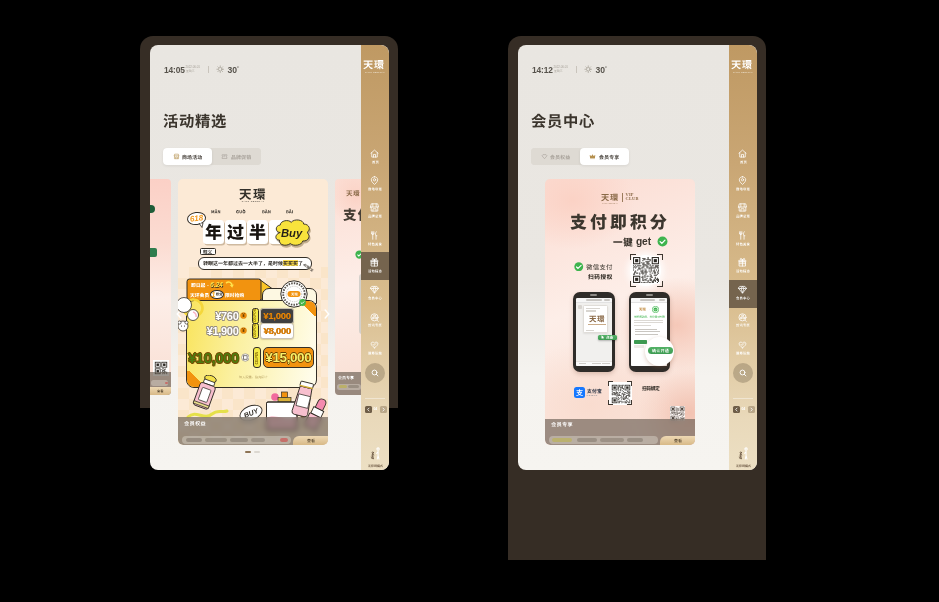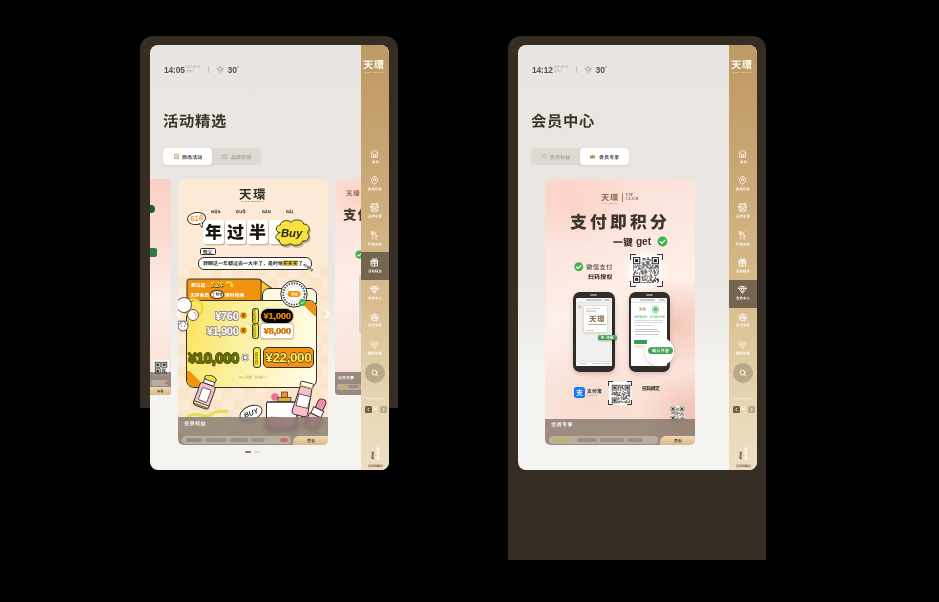--- a/index.html
+++ b/index.html
@@ -247,21 +247,21 @@
 <div style="position:absolute;left:0px;top:128.5px;width:116px;height:16px;display:flex;align-items:center;justify-content:flex-end;font-family:'Liberation Sans',sans-serif">
           <span style="font-weight:bold;font-size:11px;color:#fff;text-shadow:0.80px 0.00px 0 #978f82,-0.80px 0.00px 0 #978f82,0.00px 0.80px 0 #978f82,0.00px -0.80px 0 #978f82,0.56px 0.56px 0 #978f82,-0.56px 0.56px 0 #978f82,0.56px -0.56px 0 #978f82,-0.56px -0.56px 0 #978f82;letter-spacing:-0.3px">¥760</span>
           <svg width="7" height="7" viewBox="0 0 10 10" style="display:block;margin:0 1.5px">
             <circle cx="5" cy="5" r="4.4" fill="#ef8f0c" stroke="#c8700a" stroke-width="0.5"></circle>
             <text x="5" y="7.3" text-anchor="middle" font-size="6.5" font-weight="bold" fill="#5c3a00" font-family="Liberation Sans,sans-serif">¥</text>
           </svg>
           <span style="width:3px"></span>
           <div style="width:7px;height:16px;background:#f4e944;border:0.8px solid #332e27;border-radius:2.5px;margin-right:1.5px;display:flex;align-items:center;justify-content:center;overflow:hidden">
             <span style="font-family:'Liberation Sans',sans-serif;font-size:2.6px;font-weight:bold;color:#7a5c00;transform:rotate(-90deg);letter-spacing:.2px">COUPON</span>
           </div>
-          <div style="width:34px;height:16px;background:#000000;border:0.8px solid #c9c2b2;border-radius:8px;box-shadow:0 0.6px 1.2px rgba(120,90,30,.25);display:flex;align-items:center;justify-content:center">
+          <div style="width:34px;height:16px;background:#404040;border:0.8px solid #c9c2b2;border-radius:3px;box-shadow:0 0.6px 1.2px rgba(120,90,30,.25);display:flex;align-items:center;justify-content:center">
             <span style="font-weight:bold;font-size:9.5px;color:#e8890a;text-shadow:0.35px 0.35px 0 #8a4d00;letter-spacing:-0.3px">¥1,000</span>
           </div>
         </div>
 
 <div style="position:absolute;left:0px;top:143.5px;width:116px;height:16px;display:flex;align-items:center;justify-content:flex-end;font-family:'Liberation Sans',sans-serif">
           <span style="font-weight:bold;font-size:11px;color:#fff;text-shadow:0.80px 0.00px 0 #978f82,-0.80px 0.00px 0 #978f82,0.00px 0.80px 0 #978f82,0.00px -0.80px 0 #978f82,0.56px 0.56px 0 #978f82,-0.56px 0.56px 0 #978f82,0.56px -0.56px 0 #978f82,-0.56px -0.56px 0 #978f82;letter-spacing:-0.3px">¥1,900</span>
           <svg width="7" height="7" viewBox="0 0 10 10" style="display:block;margin:0 1.5px">
             <circle cx="5" cy="5" r="4.4" fill="#ef8f0c" stroke="#c8700a" stroke-width="0.5"></circle>
             <text x="5" y="7.3" text-anchor="middle" font-size="6.5" font-weight="bold" fill="#5c3a00" font-family="Liberation Sans,sans-serif">¥</text>
           </svg>
@@ -278,21 +278,21 @@
           <span style="font-weight:bold;font-size:15px;color:#4d7c0f;text-shadow:0.70px 0.00px 0 #7a4a00,-0.70px 0.00px 0 #7a4a00,0.00px 0.70px 0 #7a4a00,0.00px -0.70px 0 #7a4a00,0.49px 0.49px 0 #7a4a00,-0.49px 0.49px 0 #7a4a00,0.49px -0.49px 0 #7a4a00,-0.49px -0.49px 0 #7a4a00,1.1px 1.3px 0 rgba(90,55,0,.45);letter-spacing:-0.5px">¥10,000</span>
           <svg width="9" height="9" viewBox="0 0 10 10" style="margin:0 2px">
             <circle cx="5" cy="5" r="4.3" fill="#fff" stroke="#8f897e" stroke-width="0.8"></circle>
             <rect x="3" y="3" width="4" height="4" fill="none" stroke="#4a443c" stroke-width="0.8"></rect>
           </svg>
           <span style="width:2px"></span>
           <div style="width:8px;height:21px;background:#f4e944;border:0.9px solid #332e27;border-radius:3px;margin-right:1.5px;display:flex;align-items:center;justify-content:center;overflow:hidden">
             <span style="font-family:'Liberation Sans',sans-serif;font-size:2.8px;font-weight:bold;color:#7a5c00;transform:rotate(-90deg)">COUPON</span>
           </div>
           <div style="width:53px;height:21px;background:#f2930f;border:1px solid #332e27;border-radius:5px;display:flex;align-items:center;justify-content:center">
-            <span style="font-weight:bold;font-size:13.5px;color:#f8f06a;text-shadow:0.55px 0.00px 0 #6b4200,-0.55px 0.00px 0 #6b4200,0.00px 0.55px 0 #6b4200,0.00px -0.55px 0 #6b4200,0.39px 0.39px 0 #6b4200,-0.39px 0.39px 0 #6b4200,0.39px -0.39px 0 #6b4200,-0.39px -0.39px 0 #6b4200;letter-spacing:-0.4px">¥22,000</span>
+            <span style="font-weight:bold;font-size:13.5px;color:#f8f06a;text-shadow:0.55px 0.00px 0 #6b4200,-0.55px 0.00px 0 #6b4200,0.00px 0.55px 0 #6b4200,0.00px -0.55px 0 #6b4200,0.39px 0.39px 0 #6b4200,-0.39px 0.39px 0 #6b4200,0.39px -0.39px 0 #6b4200,-0.39px -0.39px 0 #6b4200;letter-spacing:-0.4px">¥15,000</span>
           </div>
         </div>
 
 <div style="position:absolute;left:0px;top:196px;width:150px;height:5px;display:flex;justify-content:center">
           <svg width="28.8" height="4.0" viewBox="0 -3.26 28.8 3.97" style="display:block;overflow:visible">
             <path d="M1.3 -1.5C1.5 -1.4 1.7 -1.2 1.8 -1.1H0.9L0.9 -1.6H2.4L2.4 -1.1H1.8L2 -1.2C1.8 -1.4 1.6 -1.5 1.4 -1.6ZM0.1 -1.1V-0.9H0.6C0.5 -0.6 0.5 -0.3 0.5 -0.1L0.7 -0L0.7 -0.2H2.3C2.3 -0.1 2.3 -0 2.2 0C2.2 0.1 2.2 0.1 2.1 0.1C2.1 0.1 1.9 0.1 1.8 0.1C1.8 0.1 1.8 0.2 1.8 0.2C2 0.3 2.1 0.3 2.2 0.3C2.3 0.2 2.4 0.2 2.5 0.1C2.5 0.1 2.5 -0 2.5 -0.2H3V-0.4H2.6C2.6 -0.5 2.6 -0.7 2.6 -0.9H3.1V-1.1H2.6L2.6 -1.7C2.6 -1.7 2.6 -1.8 2.6 -1.8H0.7C0.7 -1.6 0.7 -1.4 0.6 -1.1ZM2.3 -0.4H1.8L1.9 -0.5C1.8 -0.6 1.5 -0.8 1.3 -0.9H2.4C2.4 -0.7 2.3 -0.5 2.3 -0.4ZM1.2 -0.8C1.4 -0.7 1.6 -0.5 1.7 -0.4H0.8L0.8 -0.9H1.3ZM0.9 -2.7C0.7 -2.3 0.4 -1.9 0.1 -1.6C0.2 -1.6 0.3 -1.5 0.4 -1.5C0.5 -1.6 0.7 -1.9 0.8 -2.1H3V-2.3H1C1 -2.4 1.1 -2.5 1.1 -2.6Z M3.4 -2.4V-2.2H4.6V-1.6L4.6 -1.4H3.5V-1.2H4.6C4.5 -0.7 4.2 -0.3 3.3 0.1C3.4 0.1 3.5 0.2 3.5 0.3C4.3 -0 4.7 -0.5 4.8 -0.9C5.1 -0.3 5.5 0.1 6.1 0.3C6.2 0.2 6.2 0.1 6.3 0C5.6 -0.1 5.2 -0.6 5 -1.2H6.1V-1.4H4.9L4.9 -1.6V-2.2H6.2V-2.4Z M8.1 -1.7H9V-1.3H8.1ZM8.1 -1.9V-2.3H9V-1.9ZM9.2 -1.1C9.1 -0.9 8.9 -0.8 8.8 -0.7C8.7 -0.8 8.7 -1 8.6 -1.1H9.3V-2.5H7.8V-0.1L7.5 -0L7.5 0.2C7.9 0.1 8.3 0 8.7 -0L8.7 -0.3L8.1 -0.1V-1.1H8.4C8.6 -0.5 8.8 0 9.3 0.2C9.4 0.2 9.4 0.1 9.5 0C9.2 -0.1 9 -0.3 8.9 -0.5C9 -0.6 9.2 -0.8 9.4 -0.9ZM6.7 -2.6V0.3H6.9V-2.3H7.4C7.3 -2.1 7.2 -1.8 7.1 -1.6C7.3 -1.3 7.4 -1.1 7.4 -0.9C7.4 -0.8 7.4 -0.8 7.3 -0.7C7.3 -0.7 7.3 -0.7 7.2 -0.7C7.2 -0.7 7.1 -0.7 7 -0.7C7 -0.6 7.1 -0.5 7.1 -0.5C7.1 -0.5 7.2 -0.5 7.3 -0.5C7.4 -0.5 7.4 -0.5 7.5 -0.5C7.6 -0.6 7.6 -0.7 7.6 -0.9C7.6 -1.1 7.6 -1.3 7.3 -1.6C7.4 -1.9 7.5 -2.2 7.7 -2.5L7.5 -2.6L7.5 -2.6Z M10.4 -2.1H12V-2H10.4ZM10.4 -2.4H12V-2.3H10.4ZM10.2 -2.6V-1.8H12.2V-2.6ZM9.8 -1.7V-1.5H12.6V-1.7ZM10.3 -0.9H11.1V-0.7H10.3ZM11.3 -0.9H12.1V-0.7H11.3ZM10.3 -1.2H11.1V-1H10.3ZM11.3 -1.2H12.1V-1H11.3ZM9.8 -0V0.2H12.7V-0H11.3V-0.2H12.4V-0.4H11.3V-0.5H12.3V-1.3H10.1V-0.5H11.1V-0.4H10V-0.2H11.1V-0Z M13.3 0.3C13.6 0.2 13.9 -0 13.9 -0.4C13.9 -0.6 13.8 -0.8 13.6 -0.8C13.5 -0.8 13.3 -0.7 13.3 -0.5C13.3 -0.4 13.4 -0.3 13.6 -0.3L13.6 -0.3C13.6 -0.1 13.5 0.1 13.2 0.2Z M16.5 -2.7V-2H16.2V-1.8H16.5V-1.1C16.4 -1.1 16.2 -1 16.1 -1L16.2 -0.8L16.5 -0.9V-0C16.5 0 16.5 0 16.5 0C16.4 0 16.3 0 16.2 0C16.2 0.1 16.3 0.2 16.3 0.2C16.5 0.2 16.6 0.2 16.7 0.2C16.7 0.2 16.8 0.1 16.8 -0V-0.9L17.1 -1.1L17.1 -1.3L16.8 -1.2V-1.8H17.1V-2H16.8V-2.7ZM17.7 -2.2H18.4C18.3 -2.1 18.2 -2 18.1 -1.9H17.5C17.6 -2 17.6 -2.1 17.7 -2.2ZM17.1 -0.9V-0.7H17.8C17.7 -0.4 17.4 -0.2 16.9 0.1C16.9 0.1 17 0.2 17.1 0.3C17.6 0 17.9 -0.3 18 -0.6C18.2 -0.2 18.6 0.1 18.9 0.2C19 0.2 19 0.1 19.1 0.1C18.7 -0.1 18.4 -0.4 18.2 -0.7H19V-0.9H18.8V-1.9H18.4C18.5 -2 18.6 -2.2 18.7 -2.3L18.6 -2.4L18.5 -2.4H17.8C17.9 -2.5 17.9 -2.6 18 -2.6L17.7 -2.7C17.6 -2.4 17.4 -2.1 17.1 -1.8C17.1 -1.8 17.2 -1.7 17.2 -1.7L17.3 -1.7V-0.9ZM17.5 -0.9V-1.7H18V-1.4C18 -1.2 17.9 -1.1 17.9 -0.9ZM18.6 -0.9H18.1C18.2 -1.1 18.2 -1.2 18.2 -1.3V-1.7H18.6Z M19.9 -1.8V-1.5H21.7V-1.8ZM19.4 -1.2V-0.9H20.2C20.2 -0.5 20 -0.1 19.3 0.1C19.4 0.1 19.4 0.2 19.5 0.3C20.2 0.1 20.4 -0.4 20.5 -0.9H21V-0.1C21 0.1 21.1 0.2 21.4 0.2C21.5 0.2 21.8 0.2 21.9 0.2C22.2 0.2 22.2 0.1 22.3 -0.4C22.2 -0.4 22.1 -0.4 22 -0.4C22 -0.1 22 -0 21.9 -0C21.8 -0 21.5 -0 21.4 -0C21.3 -0 21.3 -0 21.3 -0.1V-0.9H22.2V-1.2ZM19.5 -2.3V-1.7H19.7V-2.1H21.9V-1.7H22.1V-2.3H20.9V-2.7H20.7V-2.3Z M23 -1.7H23.7V-1.3H23ZM23 -1.9V-2.3H23.7V-1.9ZM23.3 -0.8C23.4 -0.7 23.5 -0.6 23.6 -0.4L23 -0.3V-1H23.9V-2.5H22.7V-0.2L22.5 -0.2L22.6 0.1L23.7 -0.2C23.8 -0.1 23.8 0 23.8 0.1L24.1 -0C24 -0.3 23.7 -0.6 23.5 -0.9ZM24.2 -2.5V0.3H24.4V-2.3H25.1V-0.6C25.1 -0.5 25.1 -0.5 25 -0.5C25 -0.5 24.8 -0.5 24.7 -0.5C24.7 -0.4 24.7 -0.3 24.8 -0.2C25 -0.2 25.1 -0.2 25.2 -0.3C25.3 -0.3 25.3 -0.4 25.3 -0.6V-2.5Z M26.2 -2V-0.1H25.8V0.1H28.6V-0.1H27.4V-1.4H28.5V-1.6H27.4V-2.7H27.2V-0.1H26.4V-2Z" fill="#b9a464"></path>
           </svg>
         </div>
 
 <svg style="position:absolute;left:-4px;top:114px;width:32px;height:46px;z-index:2" width="32" height="46" viewBox="0 0 32 46">

